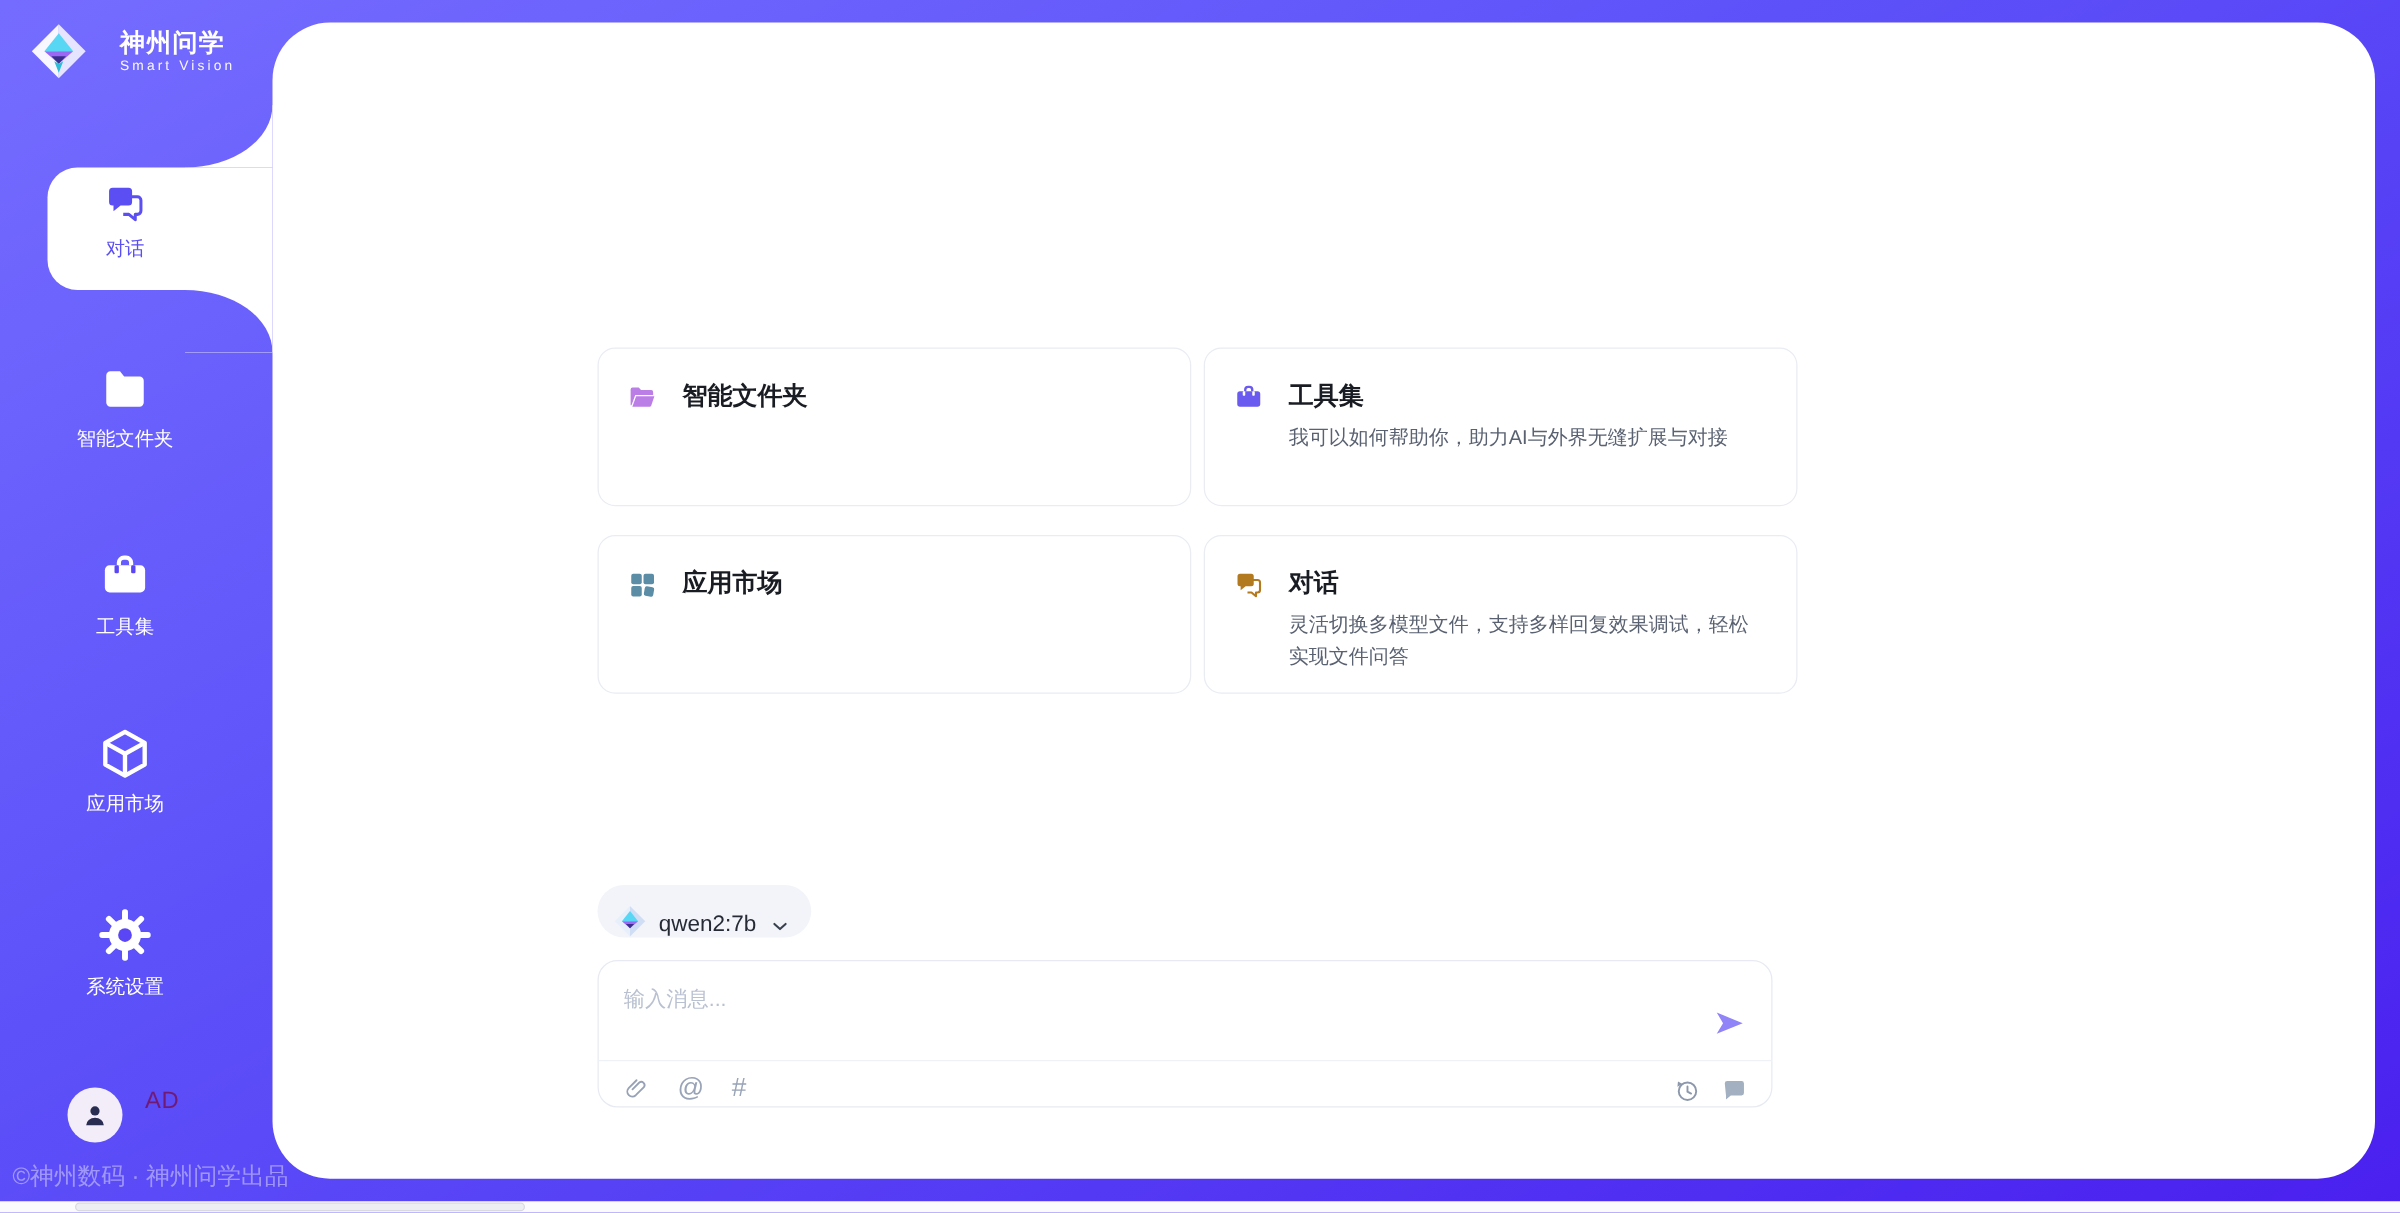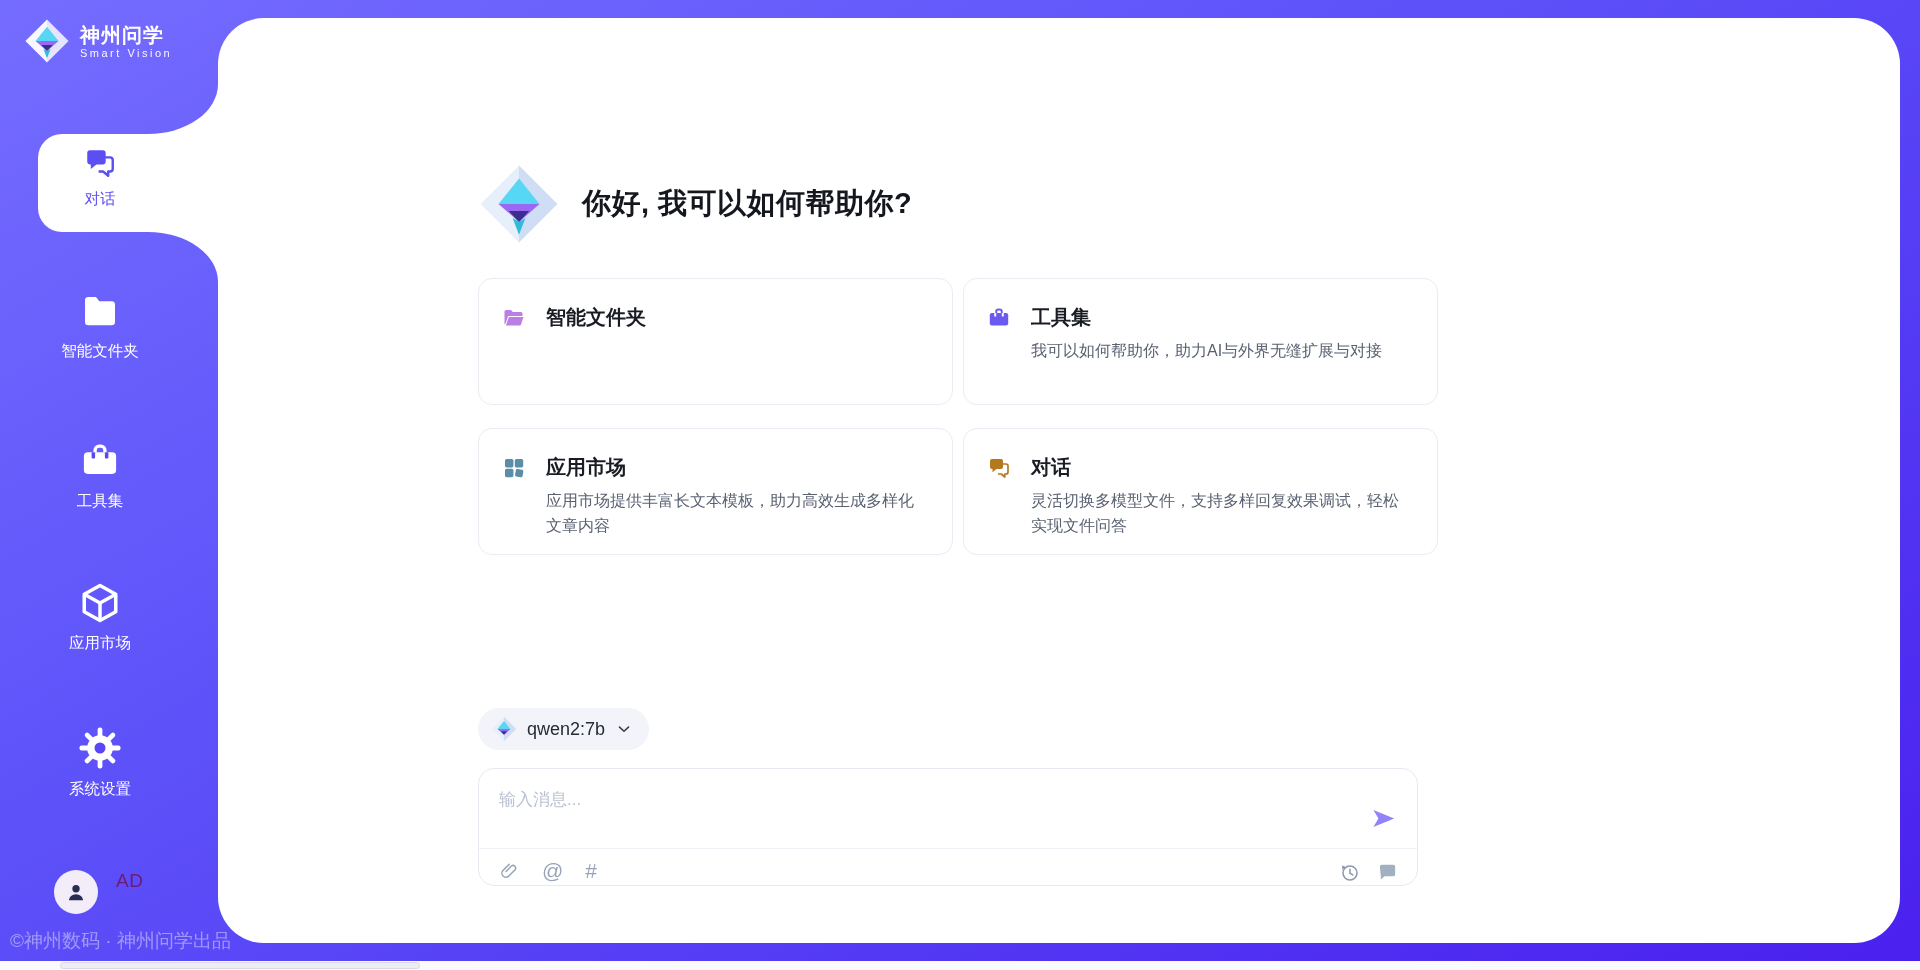--- a/index.html
+++ b/index.html
@@ -13,21 +13,21 @@
 
   
   .main-surface{
     position:absolute; left:218px; top:18px; right:20px; bottom:27px;
     background:#fff; border-radius:46px;
   }
   .hscroll{position:absolute;left:0;right:0;bottom:0;height:9px;background:#fbfbfd;}
   .hscroll .thumb{position:absolute;left:60px;top:1px;width:360px;height:7px;background:#ededf4;border:1px solid #d9d9e2;border-radius:4px;}
 
   
-  .brand{position:absolute;left:24px;top:18px;display:flex;align-items:center;gap:10px;color:#fff;}
+  .brand{position:absolute;left:24px;top:18px;display:flex;align-items:center;gap:26px;color:#fff;}
   .brand-name{font-size:20px;font-weight:700;letter-spacing:1px;line-height:24px;}
   .brand-sub{font-size:11px;letter-spacing:2.5px;opacity:.95;}
 
   .active-tab{position:absolute;left:38px;top:134px;width:180px;height:98px;background:#fff;border-radius:24px 0 0 24px;}
   .fillet{position:absolute;left:148px;width:70px;height:50px;background:#fff;overflow:hidden;}
   .fillet.top{top:84px;}
   .fillet.bottom{top:232px;}
   .fillet::after{
     content:""; position:absolute; inset:0;
     background-image:linear-gradient(150deg,#756cff 0%,#5d52f9 40%,#4a20ef 100%);
@@ -49,21 +49,21 @@
   .col{position:absolute;left:50%;transform:translateX(-50%);margin-left:-2px;top:18px;width:960px;height:925px;}
   .greeting{position:absolute;top:145px;left:0;display:flex;align-items:center;gap:22px;}
   .greeting h1{font-size:29px;font-weight:800;color:#14171e;letter-spacing:.5px;font-family:"Liberation Sans","DejaVu Sans",sans-serif;}
 
   .cards{position:absolute;top:260px;left:0;width:960px;display:grid;grid-template-columns:475px 475px;column-gap:10px;row-gap:23px;}
   .card{height:127px;background:#fff;border:1px solid #e9ecf3;border-radius:14px;position:relative;padding:26px 24px 0 67px;cursor:pointer;}
   .card-icon{position:absolute;left:23px;top:27px;width:24px;height:24px;}
   .card-title{font-size:20px;font-weight:700;color:#191c23;line-height:24px;display:block;}
   .card-desc{margin-top:9px;font-size:16px;color:#5a6272;line-height:25px;}
 
-  .model-pill{position:absolute;top:690px;left:0;height:42px;padding:0 16px 0 13px;border-radius:21px;background:#f2f4f9;display:inline-flex;align-items:center;gap:10px;cursor:pointer;}
+  .model-pill{position:absolute;top:690px;left:0;height:42px;padding:0 16px 0 13px;border-radius:21px;background:#f2f4f9;display:inline-flex;align-items:flex-end;gap:10px;cursor:pointer;}
   .model-name{font-size:18px;color:#252a34;}
 
   .composer{position:absolute;top:750px;left:0;width:940px;height:118px;border:1.6px solid #e7eaf2;border-radius:16px;background:#fff;}
   .composer input{position:absolute;left:20px;top:14px;width:820px;height:34px;border:none;outline:none;font-size:17px;color:#333;background:transparent;font-family:inherit;}
   .composer input::placeholder{color:#b9c1d1;}
   .composer .divider{position:absolute;left:0;right:0;top:79px;height:1px;background:#eef1f6;}
   .tools-left{position:absolute;left:20px;top:90px;display:flex;gap:22px;align-items:center;color:#9aa4b8;}
   .glyph-btn{font-size:21px;line-height:22px;color:#9aa4b8;cursor:pointer;}
   .tools-right{position:absolute;right:18px;top:92px;display:flex;gap:15px;align-items:center;}
   .send-btn{position:absolute;right:20px;top:36px;width:27px;height:27px;cursor:pointer;}
@@ -167,33 +167,20 @@
       </svg>
     </span>
   </span>
   <span class="user-name">AD</span>
 </div>
 
 <div class="side-footer">©神州数码 · 神州问学出品</div>
 
 <div class="col">
 
-  <div class="greeting">
-    <span>
-      <svg width="82" height="82" viewBox="0 0 64 64">
-        <polygon points="32,2 62,32 32,62" fill="#cfdef4"></polygon>
-        <polygon points="32,2 2,32 32,62" fill="#e7effb"></polygon>
-        <polygon points="32,12 48,32 16,32" fill="#58d7f4"></polygon>
-        <polygon points="16,32 48,32 32,46" fill="#9a68f5"></polygon>
-        <polygon points="24,37.5 40,37.5 32,46" fill="#3a2f8c"></polygon>
-        <polygon points="32,46 37,43 32,56 27,43" fill="#2fbcd8"></polygon>
-      </svg>
-    </span>
-    <h1>你好, 我可以如何帮助你?</h1>
-  </div>
 
   <div class="cards">
 
     <div class="card">
       <span class="card-icon">
         <svg width="24" height="24" viewBox="0 0 24 24">
           <path d="M2.5 5.5A1.5 1.5 0 0 1 4 4h5l1.8 2H19a1.5 1.5 0 0 1 1.5 1.5V10H6.2L3.2 18.2h-.7z" fill="#bb7de6"></path>
           <path d="M6.9 11h14.6l-2.5 7.4a1.5 1.5 0 0 1-1.4 1H3.9z" fill="#bb7de6"></path>
         </svg>
       </span>
@@ -216,21 +203,20 @@
     <div class="card">
       <span class="card-icon">
         <svg width="24" height="24" viewBox="0 0 24 24">
           <rect x="3" y="3" width="8.4" height="8.4" rx="1.6" fill="#5b8da6"></rect>
           <rect x="12.8" y="3" width="8.4" height="8.4" rx="1.6" fill="#5b8da6"></rect>
           <rect x="3" y="12.8" width="8.4" height="8.4" rx="1.6" fill="#5b8da6"></rect>
           <rect x="13.4" y="13.4" width="7.6" height="7.6" rx="1.6" fill="#5b8da6" transform="rotate(10 17.2 17.2)"></rect>
         </svg>
       </span>
       <span class="card-title">应用市场</span>
-      <div class="card-desc">应用市场提供丰富长文本模板，助力高效生成多样化文章内容</div>
     </div>
 
     <div class="card">
       <span class="card-icon">
         <svg width="24" height="24" viewBox="0 0 24 24">
           <path d="M9 8h10a2 2 0 0 1 2 2v6a2 2 0 0 1-2 2h-1.2v3l-3.6-3H11" fill="none" stroke="#b3791f" stroke-width="1.7" stroke-linejoin="round"></path>
           <path d="M3 5a2 2 0 0 1 2-2h9a2 2 0 0 1 2 2v6a2 2 0 0 1-2 2H9.5l-4 3.2V13H5a2 2 0 0 1-2-2z" fill="#b3791f"></path>
         </svg>
       </span>
       <span class="card-title">对话</span>

